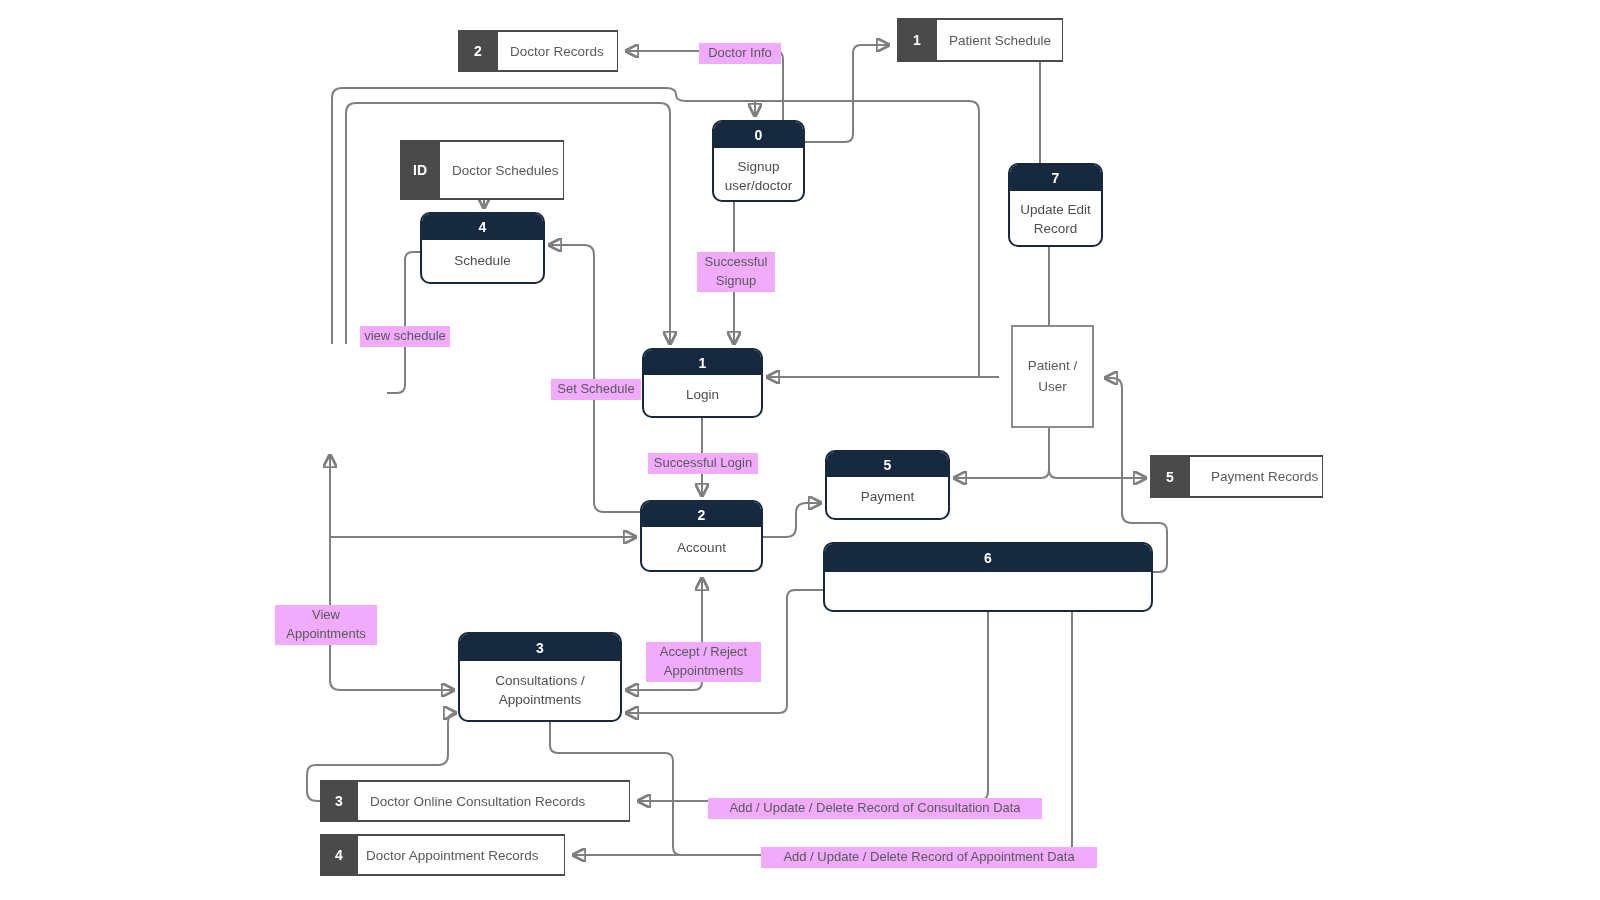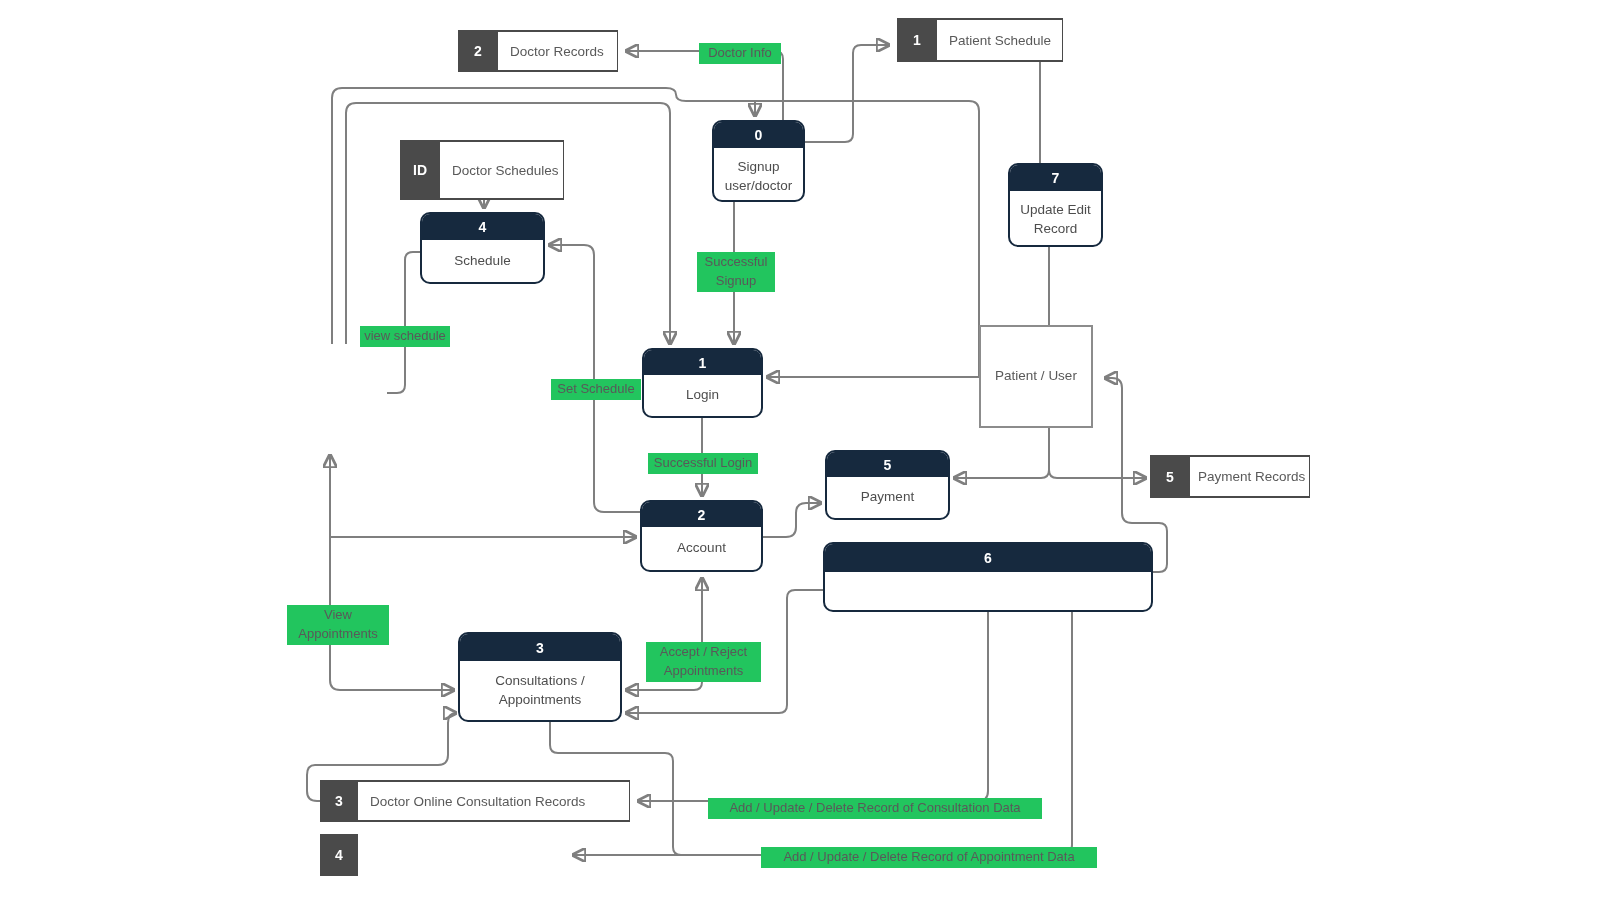--- a/index.html
+++ b/index.html
@@ -23,21 +23,21 @@
   .store-label{flex:1;background:#ffffff;border-top:2px solid #4a4a4a;border-bottom:2px solid #4a4a4a;
                border-right:1px solid #4a4a4a;display:flex;align-items:center;color:#595959;
                font-size:13.5px;padding:0 4px 0 12px;box-sizing:border-box;white-space:nowrap;}
 
   
   .entity{position:absolute;background:#ffffff;border:2px solid #8c8c8c;box-sizing:border-box;
           display:flex;align-items:center;justify-content:center;text-align:center;
           color:#595959;font-size:13.5px;line-height:1.5;padding:4px;}
 
   
-  .flabel{position:absolute;background:#22c55e;color:#595959;font-size:13px;line-height:1.45;
+  .flabel{position:absolute;background:#f0abfc;color:#595959;font-size:13px;line-height:1.45;
           text-align:center;padding:1px 2px;box-sizing:border-box;}
   .nowrap{white-space:nowrap;}
 </style>
 </head>
 <body>
 
 <div class="canvas">
 
   <svg class="wires" viewBox="0 0 1600 900">
     <defs>
@@ -83,30 +83,31 @@
     <div class="store-label">Patient Schedule</div>
   </div>
 
   <div class="store" style="left:400px;top:140px;width:160px;height:60px">
     <div class="store-num">ID</div>
     <div class="store-label">Doctor Schedules</div>
   </div>
 
   <div class="store" style="left:1150px;top:455px;width:148px;height:43px">
     <div class="store-num">5</div>
-    <div class="store-label" style="padding-left:8px">Payment Records</div>
+    <div class="store-label" style="padding-left:21px">Payment Records</div>
   </div>
 
   <div class="store" style="left:320px;top:780px;width:310px;height:42px">
     <div class="store-num" style="flex:0 0 38px">3</div>
     <div class="store-label">Doctor Online Consultation Records</div>
   </div>
 
   <div class="store" style="left:320px;top:834px;width:245px;height:42px">
     <div class="store-num" style="flex:0 0 38px">4</div>
+    <div class="store-label" style="padding-left:8px">Doctor Appointment Records</div>
   </div>
 
   <div class="proc" style="left:712px;top:120px;width:93px;height:82px">
     <div class="proc-num" style="height:26px">0</div>
     <div class="proc-label">Signup user/doctor</div>
   </div>
 
   <div class="proc" style="left:642px;top:348px;width:121px;height:70px">
     <div class="proc-num" style="height:25px">1</div>
     <div class="proc-label">Login</div>
@@ -135,27 +136,27 @@
   <div class="proc" style="left:823px;top:542px;width:330px;height:70px">
     <div class="proc-num" style="height:28px">6</div>
   </div>
 
   <div class="proc" style="left:1008px;top:163px;width:95px;height:84px">
     <div class="proc-num" style="height:26px">7</div>
     <div class="proc-label">Update Edit Record</div>
   </div>
 
 
-  <div class="entity" style="left:979px;top:325px;width:114px;height:103px">
+  <div class="entity" style="left:1011px;top:325px;width:83px;height:103px">
     <span>Patient / User</span>
   </div>
 
   <div class="flabel nowrap" style="left:699px;top:43px;width:82px">Doctor Info</div>
   <div class="flabel" style="left:697px;top:252px;width:78px">Successful Signup</div>
   <div class="flabel nowrap" style="left:648px;top:453px;width:110px">Successful Login</div>
   <div class="flabel nowrap" style="left:360px;top:326px;width:90px">view schedule</div>
   <div class="flabel nowrap" style="left:551px;top:379px;width:90px">Set Schedule</div>
-  <div class="flabel" style="left:287px;top:605px;width:102px">View Appointments</div>
+  <div class="flabel" style="left:275px;top:605px;width:102px">View Appointments</div>
   <div class="flabel" style="left:646px;top:642px;width:115px">Accept / Reject Appointments</div>
   <div class="flabel nowrap" style="left:708px;top:798px;width:334px">Add / Update / Delete Record of Consultation Data</div>
   <div class="flabel nowrap" style="left:761px;top:847px;width:336px">Add / Update / Delete Record of Appointment Data</div>
 
 </div>
 
 </body></html>

